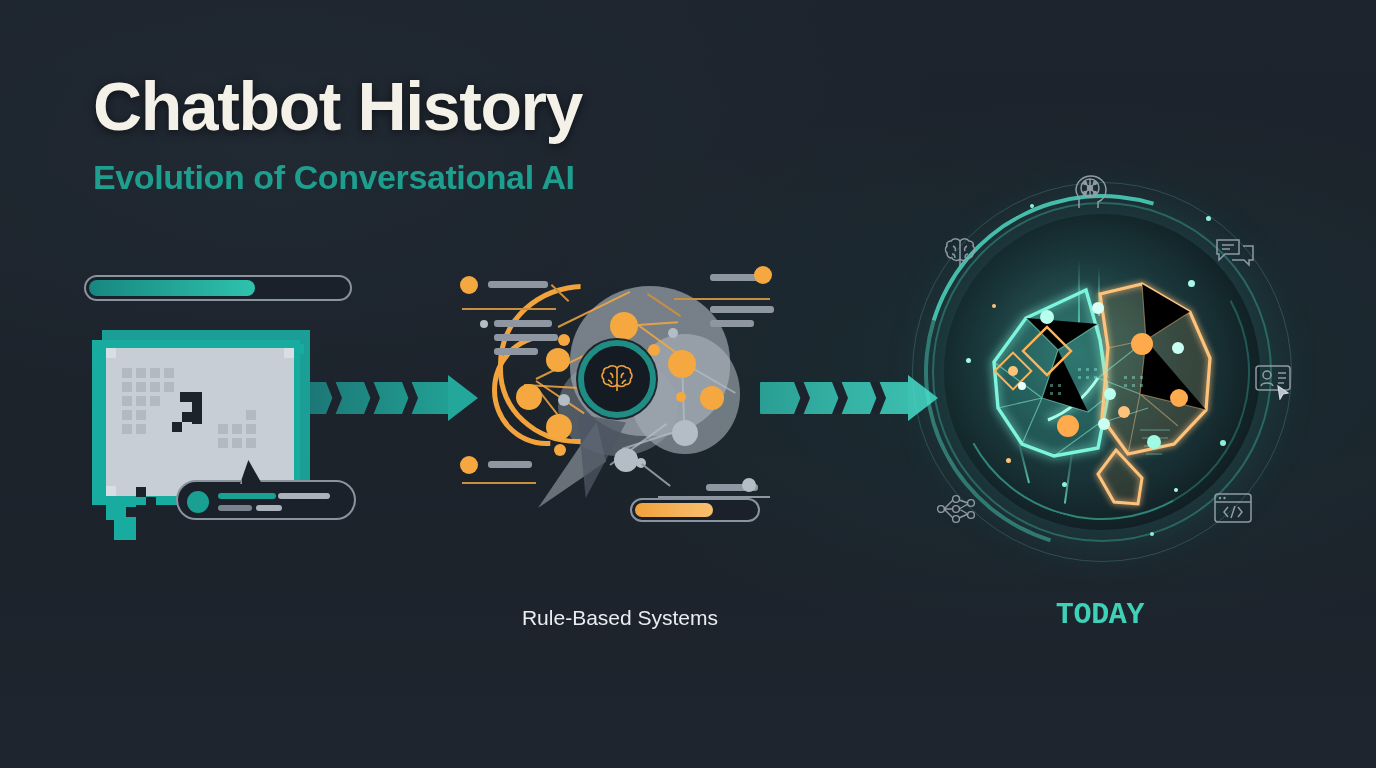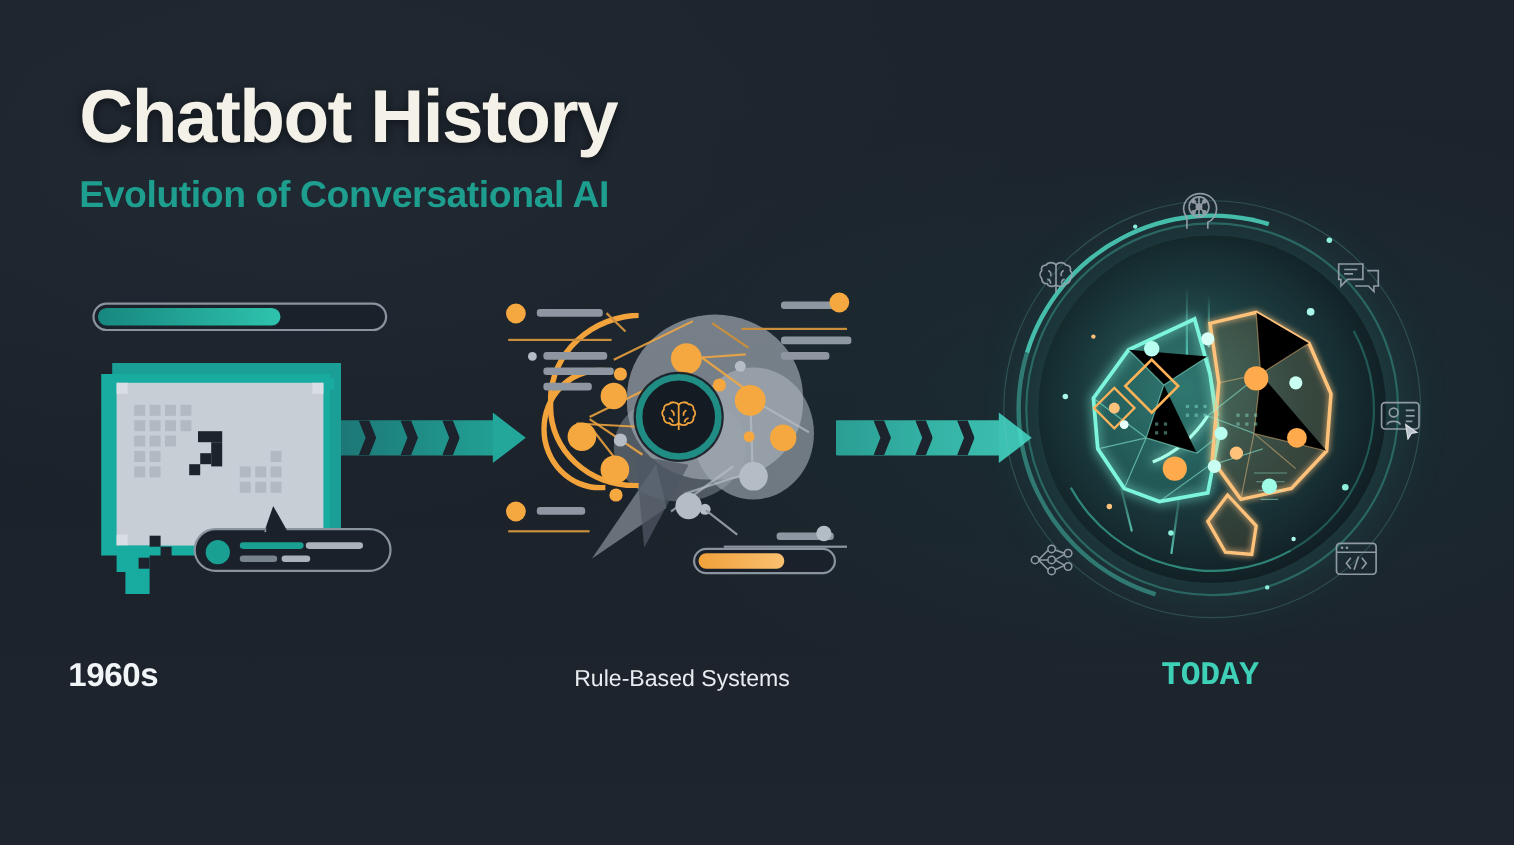--- a/index.html
+++ b/index.html
@@ -12,21 +12,21 @@
   #stage {
     position: relative;
     width: 1376px; height: 768px;
     background:
       radial-gradient(ellipse 60% 50% at 78% 48%, rgba(26,70,70,0.30), rgba(0,0,0,0) 70%),
       radial-gradient(ellipse 70% 60% at 20% 20%, rgba(40,50,62,0.35), rgba(0,0,0,0) 70%),
       linear-gradient(180deg, #1d242d 0%, #1b222a 55%, #1e252e 100%);
   }
 
   
-  #header { position: absolute; left: 72px; top: 72px; }
+  #header { position: absolute; left: 93px; top: 72px; }
   #title {
     font-size: 68px; font-weight: bold; letter-spacing: -1.4px;
     color: #f4f1e8; line-height: 1.0;
     text-shadow: 0 2px 10px rgba(0,0,0,0.55);
     white-space: nowrap;
   }
   #subtitle {
     margin-top: 18px;
     font-size: 34px; font-weight: bold; letter-spacing: -0.4px;
     color: #1e9e8e; white-space: nowrap;
@@ -554,23 +554,20 @@
       <svg width="42" height="36" viewBox="0 0 42 36" fill="none" stroke="#9aa4ae" stroke-width="1.5">
         <rect x="3" y="4" width="36" height="28" rx="3"></rect>
         <path d="M3 12h36"></path>
         <circle cx="8" cy="8" r="1.2" fill="#9aa4ae" stroke="none"></circle>
         <circle cx="12.5" cy="8" r="1.2" fill="#9aa4ae" stroke="none"></circle>
         <path d="M16 17l-4 5 4 5 M26 17l4 5-4 5 M23 16l-4 12"></path>
       </svg>
     </div>
   </div>
 
-  <div class="caption" id="cap1">
-    <div class="cap-year" style="color: rgb(242, 245, 248);">1960s</div>
-  </div>
 
   <div class="caption" id="cap2">
     <div class="cap-sub">Rule-Based Systems</div>
   </div>
 
   <div class="caption" id="cap3">
     <div class="cap-year" style="color: rgb(63, 209, 184); font-family: Liberation Mono, monospace;">TODAY</div>
     <div class="cap-sub">
     </div>
   </div>

